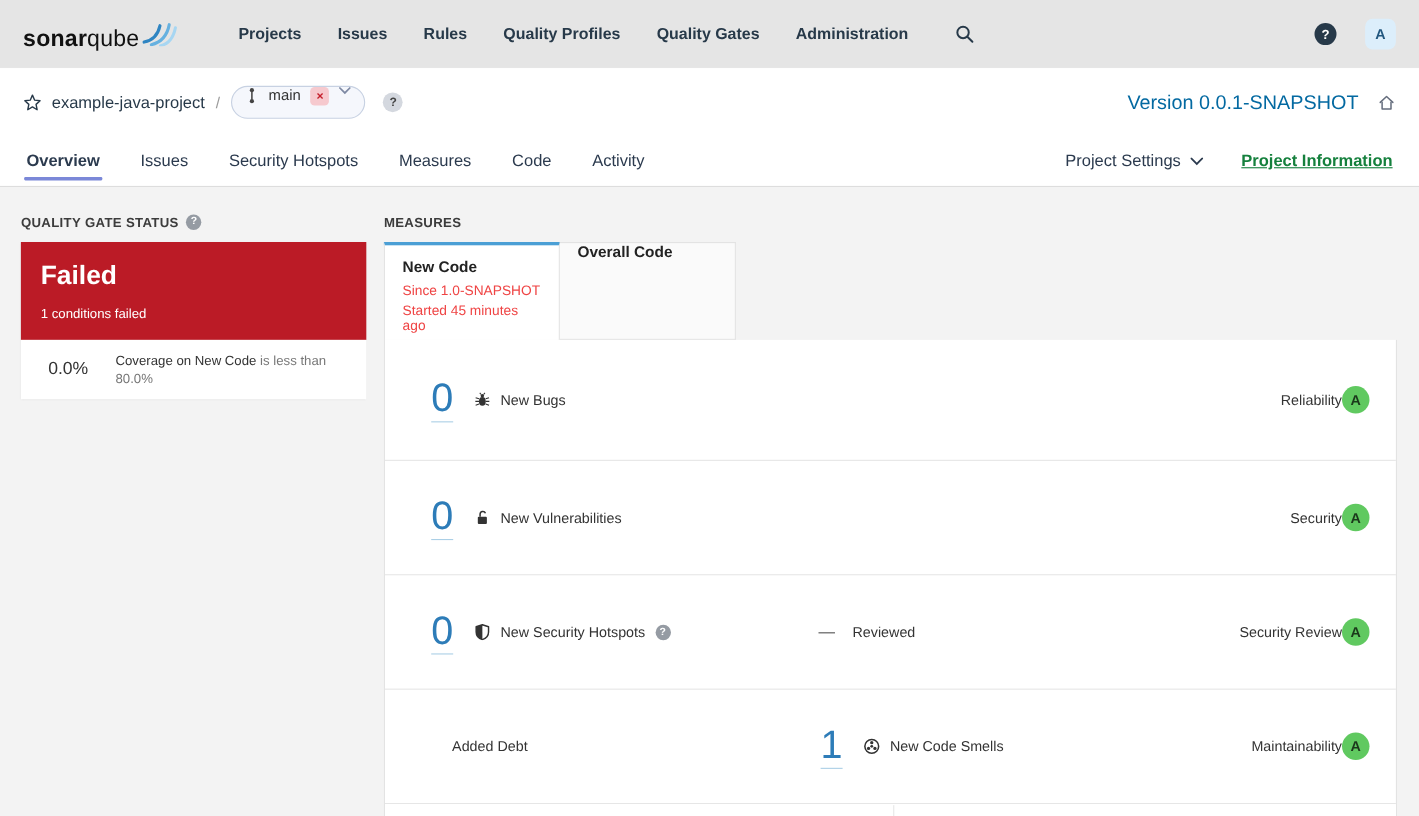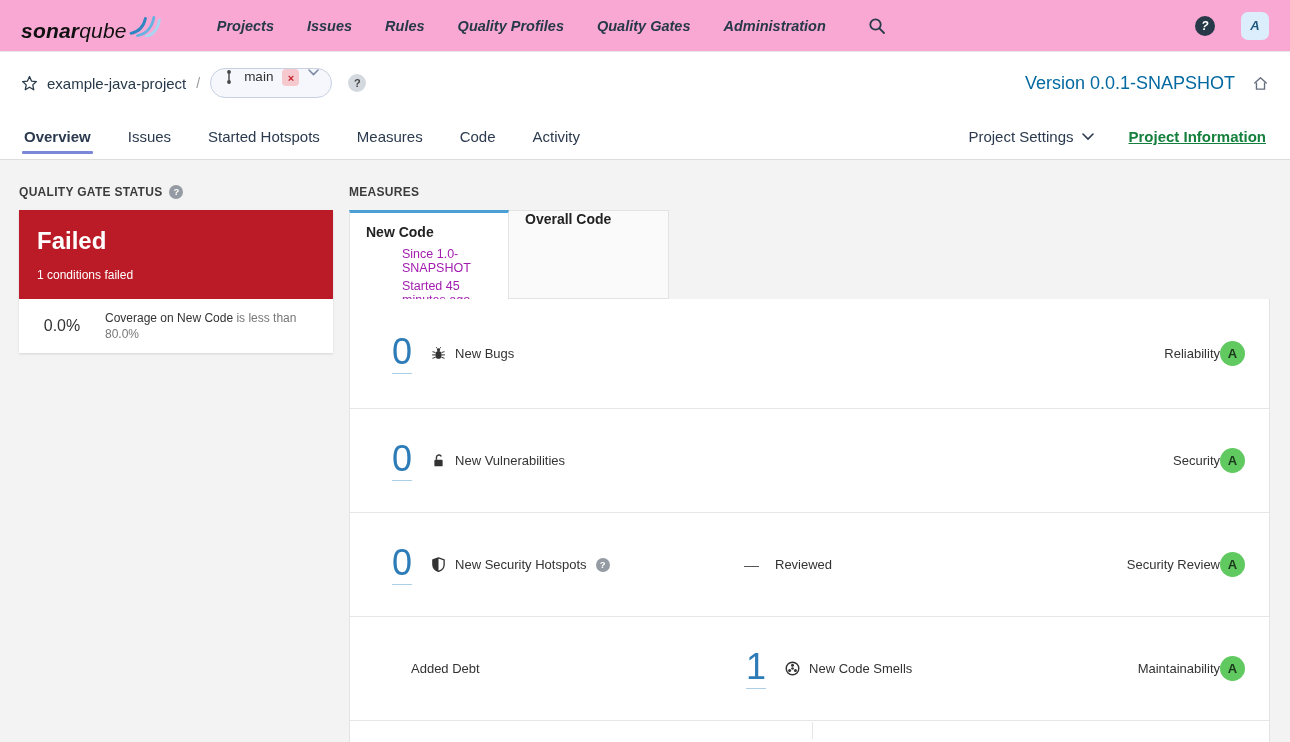--- a/index.html
+++ b/index.html
@@ -1,21 +1,21 @@
 <!DOCTYPE html>
 <html><head>
 <meta charset="utf-8">
 <style>
   * { margin:0; padding:0; box-sizing:border-box; }
   html,body { width:1290px; height:742px; overflow:hidden; background:#fff;
     font-family:"Liberation Sans", sans-serif; color:#333; }
 
   
-  .topnav { height:52px; background:#f9a8d4; border-bottom:1px solid #e6e6e6;
-    display:flex; align-items:center; padding:0 21px;font-style:italic; }
+  .topnav { height:62px; background:#e5e5e5; border-bottom:1px solid #e6e6e6;
+    display:flex; align-items:center; padding:0 21px; }
   .logo { display:flex; align-items:flex-end; cursor:pointer; margin-right:56px; }
   .logo-text { font-size:21px; color:#111; letter-spacing:.2px; }
   .logo-bold { font-weight:800; }
   .logo-light { font-weight:400; }
   .logo svg { margin-left:2px; margin-bottom:6px; }
   .nav-items { display:flex; align-items:center; gap:33px; }
   .nav-item { font-size:14.5px; font-weight:600; color:#273949; cursor:pointer; }
   .nav-search { margin-left:42px; display:flex; align-items:center; cursor:pointer; }
   .nav-right { margin-left:auto; display:flex; align-items:center; gap:26px; }
   .help-circle { width:20px; height:20px; border-radius:50%; background:#273949; color:#fff;
@@ -70,21 +70,21 @@
   .qg-cond-metric { color:#333; }
   .qg-cond-rule { color:#777; }
 
   .right-col { flex:1; display:flex; flex-direction:column; }
   .m-tabs { margin-top:12px; display:flex; height:89px; }
   .m-tab { width:160px; flex:none; padding:0 16px; cursor:pointer; }
   .m-tab.active { background:#fff; border-top:3px solid #4b9fd5; border-left:1px solid #e3e3e3;
     border-right:1px solid #e3e3e3; padding-top:11px; }
   .m-tab.inactive { background:#fafafa; border:1px solid #e3e3e3; border-left:none; }
   .m-tab-label { font-size:14px; font-weight:700; color:#222; }
-  .m-tab-sub { font-size:12.5px; color:#a21caf; margin-top:7px;margin-left:36px; }
+  .m-tab-sub { font-size:12.5px; color:#ef4444; margin-top:7px; }
   .m-tab-sub + .m-tab-sub { margin-top:4px; }
 
   .m-body { background:#fff; border-left:1px solid #e3e3e3; border-right:1px solid #e3e3e3; flex:1; }
   .m-row { height:104px; border-bottom:1px solid #e6e6e6; display:flex; align-items:center;
     padding:0 24px 0 42px; position:relative; }
   .m-row.first { height:110px; }
   .big-num { font-size:36px; font-weight:300; color:#2d7cb8; line-height:1;
     padding-bottom:3px; border-bottom:1px solid #abcfe6; cursor:pointer; }
   .m-label-group { display:flex; align-items:center; gap:9px; margin-left:19px; }
   .m-label { font-size:13px; color:#333; }
@@ -166,21 +166,21 @@
         <path d="M4.2 7 V13.3 H11.8 V7" fill="none" stroke="#666e7e" stroke-width="1.3" stroke-linejoin="round"></path>
       </svg>
     </span>
   </div>
 </div>
 
 <div class="tabbar">
   <div class="tabs">
     <span class="tab active">Overview</span>
     <span class="tab">Issues</span>
-    <span class="tab">Started Hotspots</span>
+    <span class="tab">Security Hotspots</span>
     <span class="tab">Measures</span>
     <span class="tab">Code</span>
     <span class="tab">Activity</span>
   </div>
   <div class="tabbar-right">
     <span class="proj-settings">
       <span>Project Settings</span>
       <svg width="12" height="8" viewBox="0 0 12 8">
         <polyline points="1,1 6,6 11,1" fill="none" stroke="#2b3a4e" stroke-width="1.6" stroke-linecap="round"></polyline>
       </svg>

